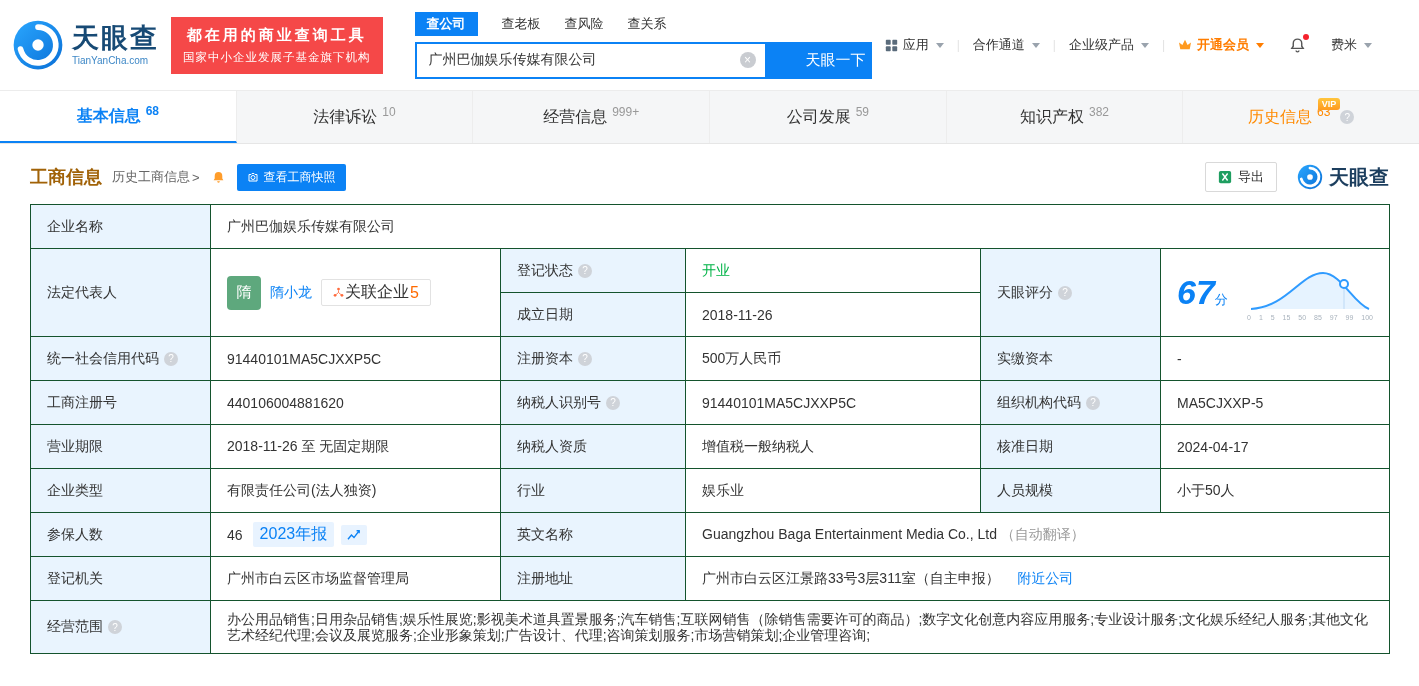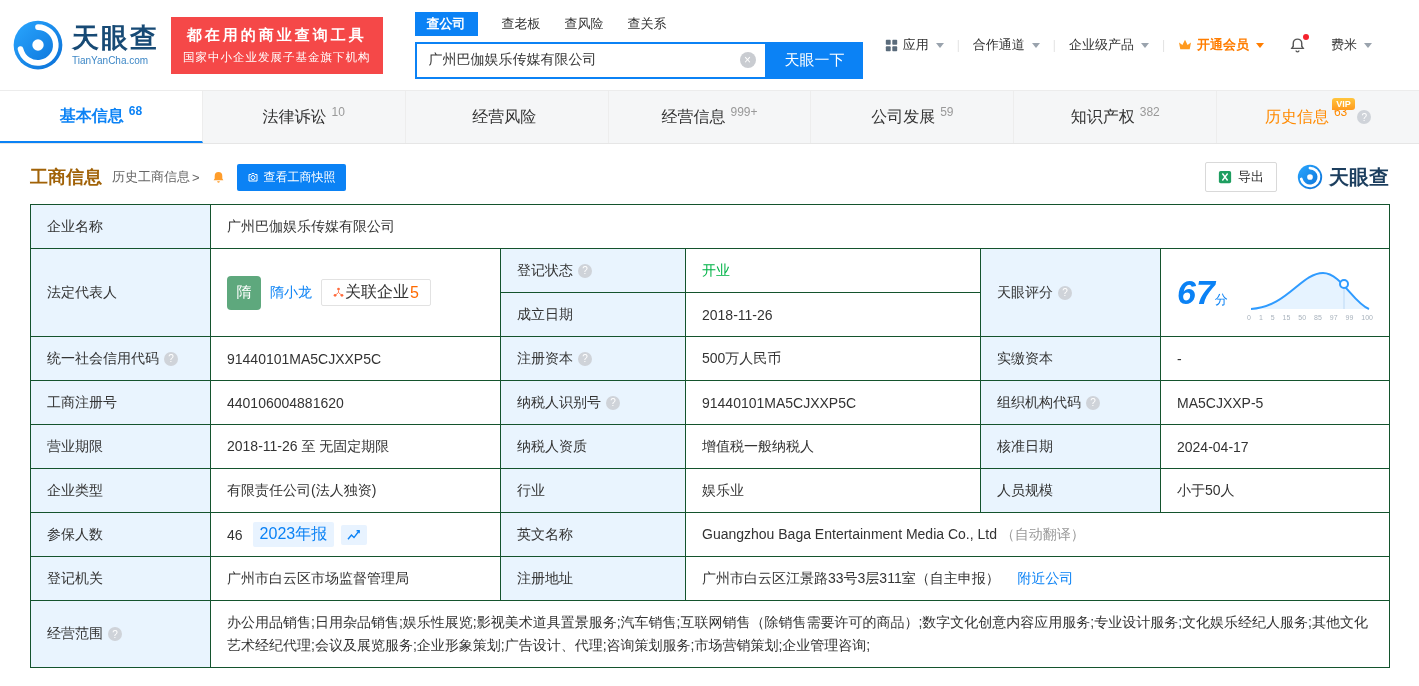--- a/index.html
+++ b/index.html
@@ -19,21 +19,21 @@
   .promo-l1 { font-size:15px; font-weight:bold; letter-spacing:3px; }
   .promo-l2 { font-size:11.5px; margin-top:5px; letter-spacing:1px; }
   .search-area { margin-left:32px; }
   .search-tabs { display:flex; align-items:center; gap:24px; }
   .stab { font-size:13px; color:#333; cursor:pointer; }
   .stab.active { background:#0b82f5; color:#fff; padding:3px 12px; font-weight:bold; }
   .search-row { display:flex; margin-top:6px; }
   .search-box { position:relative; width:352px; height:37px; border:2px solid #0b82f5; background:#fff; display:flex; align-items:center; }
   .search-input { border:none; outline:none; flex:1; font-size:14px; padding:0 32px 0 12px; color:#333; font-family:inherit; background:transparent; }
   .clear-icon { position:absolute; right:9px; width:16px; height:16px; border-radius:50%; background:#c9ccd1; color:#fff; font-size:12px; line-height:1; display:flex; align-items:center; justify-content:center; cursor:pointer; }
-  .search-btn { width:96px; height:37px; background:#0b82f5; color:#fff; border:none; font-size:15px; cursor:pointer; font-family:inherit; }
+  .search-btn { width:105px; height:37px; background:#0b82f5; color:#fff; border:none; font-size:15px; cursor:pointer; font-family:inherit;text-align:right; }
   .top-nav { margin-left:auto; display:flex; align-items:center; font-size:13px; color:#333; white-space:nowrap; }
   .nav-item { display:flex; align-items:center; gap:5px; padding:0 13px; cursor:pointer; position:relative;text-align:right; }
   .nav-sep { color:#e3e3e3; font-size:12px; }
   .caret { width:0; height:0; border-left:4px solid transparent; border-right:4px solid transparent; border-top:5px solid #9aa3ad; margin-left:2px; }
   .caret.orange { border-top-color:#ff7d00; }
   .vip-link { color:#ff7d00; font-weight:bold; }
   .bell-wrap { position:relative; padding:0 12px; cursor:pointer; display:flex; align-items:center; }
   .red-dot { position:absolute; top:-3px; right:9px; width:6px; height:6px; border-radius:50%; background:#f5222d; }
   
   .page-tabs { display:flex; height:54px; background:#f5f6f7; border-top:1px solid #ececec; border-bottom:1px solid #e6e6e6; }
@@ -58,21 +58,21 @@
   .head-right { margin-left:auto; display:flex; align-items:center; }
   .export-btn { display:inline-flex; align-items:center; gap:6px; border:1px solid #d9d9d9; background:#fff;
     font-size:13px; color:#333; padding:5px 12px; border-radius:2px; cursor:pointer; font-family:inherit; }
   .watermark { display:flex; align-items:center; gap:6px; margin-left:20px; }
   .watermark-text { font-size:20px; font-weight:bold; color:#1c3e5e; }
   
   .info-wrap { margin:0 30px; }
   table.info { border-collapse:collapse; table-layout:fixed; width:1359px; font-size:14px; color:#333; }
   .info td { border:1px solid #14532d; padding:6px 16px; height:44px; vertical-align:middle; word-break:break-all; }
   td.lbl { background:#e9f4fe; }
-  td.scope-val { line-height:23px; padding:10px 16px; }
+  td.scope-val { line-height:16px; padding:10px 16px; }
   .lbl-inner { display:flex; align-items:center; }
   .green { color:#00b347;font-family:Liberation Mono, monospace; }
   .blue-link { color:#0b82f5; cursor:pointer; }
   .gray-note { color:#999; }
   .rep-wrap { display:flex; align-items:center; gap:9px; }
   .rep-avatar { width:34px; height:34px; border-radius:4px; background:#5ea87d; color:#fff; font-size:15px;
     display:flex; align-items:center; justify-content:center; flex:none; cursor:pointer; }
   .rep-badge { display:inline-flex; align-items:center; gap:1px; border:1px solid #e2e2e2; border-radius:2px;
     padding:2px 11px; font-size:16px; color:#333; cursor:pointer; background:#fff; }
   .rep-badge .cnt { color:#ff6a00; }
@@ -174,24 +174,20 @@
 </header>
 
 <nav class="page-tabs">
   <div class="ptab active">
     <span class="ptab-label">基本信息</span>
     <span class="ptab-count">68</span>
   </div>
   <div class="ptab">
     <span class="ptab-label">法律诉讼</span>
     <span class="ptab-count">10</span>
-  </div>
-  <div class="ptab">
-    <span class="ptab-label">经营风险</span>
-    <span class="ptab-count"></span>
   </div>
   <div class="ptab">
     <span class="ptab-label">经营信息</span>
     <span class="ptab-count">999+</span>
   </div>
   <div class="ptab">
     <span class="ptab-label">公司发展</span>
     <span class="ptab-count">59</span>
   </div>
   <div class="ptab">

